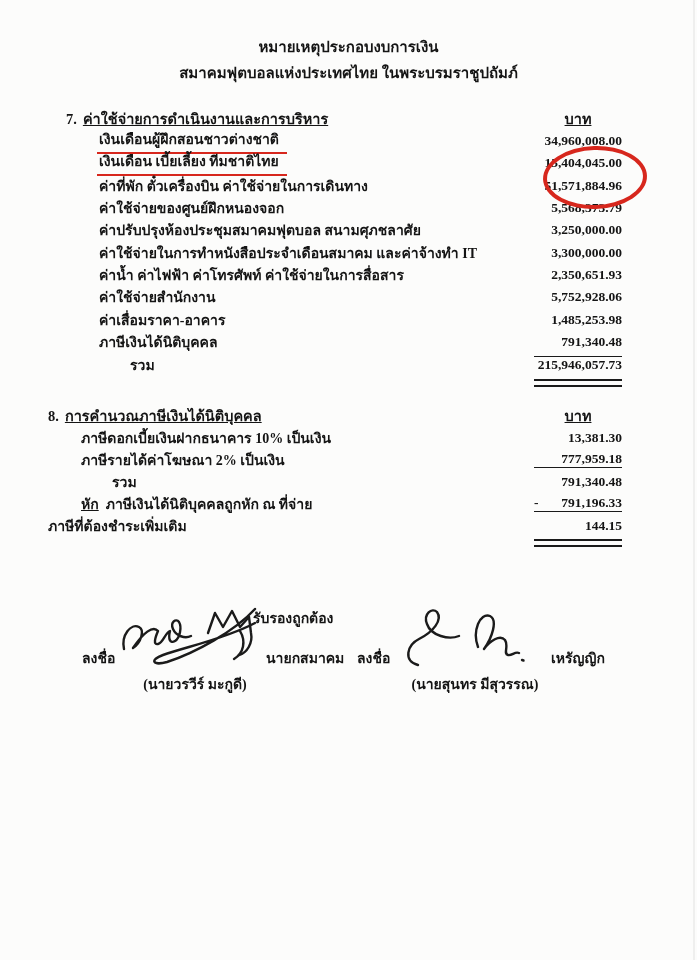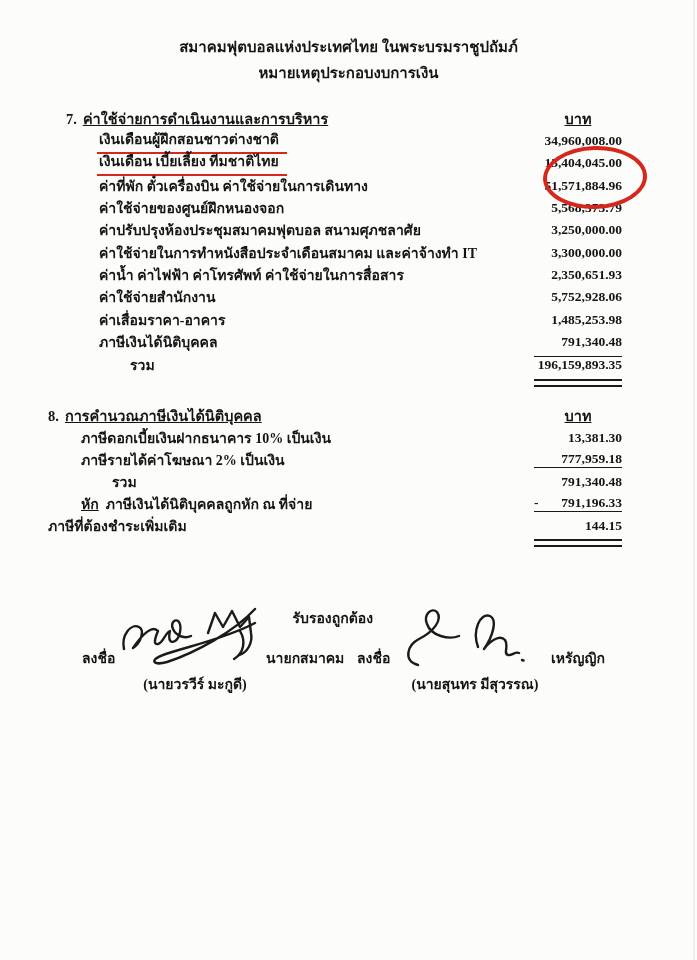--- a/index.html
+++ b/index.html
@@ -30,40 +30,40 @@
   .botline{border-bottom:1.5px solid #1a1a1a;}
   .total-row{height:24px;}
   .dblrule{width:88px;margin-left:auto;height:4px;border-top:2px solid #1a1a1a;border-bottom:2px solid #1a1a1a;margin-top:2px;}
   .red-ellipse{
     position:absolute;left:543px;top:146px;width:96px;height:55px;
     border:4px solid var(--red);border-radius:50%;transform:rotate(-2deg);
     background:transparent;
   }
   .sig-area{position:relative;height:200px;margin-top:40px;font-size:14px;}
   .abs{position:absolute;white-space:nowrap;}
-  .certify{left:253px;top:20px;width:120px;text-align:right;}
+  .certify{left:253px;top:20px;width:120px;text-align:left;}
   .sign-left{left:82px;top:60px;}
   .president{left:266px;top:60px;}
   .sign-right{left:357px;top:60px;}
   .treasurer{left:551px;top:60px;}
   .name-left{left:120px;top:86px;width:150px;text-align:center;}
   .name-right{left:395px;top:86px;width:160px;text-align:center;}
   .sig-svg{position:absolute;}
   .sig1{left:112px;top:4px;}
   .sig2{left:398px;top:16px;}
   svg path{fill:none;stroke:#1b1b1b;stroke-width:2.4;stroke-linecap:round;stroke-linejoin:round;}
 </style>
 </head>
 <body>
 
 <div class="page">
 
   <div class="header">
+    <div>หมายเหตุประกอบงบการเงิน</div>
     <div>สมาคมฟุตบอลแห่งประเทศไทย ในพระบรมราชูปถัมภ์</div>
-    <div>หมายเหตุประกอบงบการเงิน</div>
   </div>
 
   <div class="sec sec7">
     <div class="sec-head">
       <div>
         <span class="sec-no">7.</span><span class="u">ค่าใช้จ่ายการดำเนินงานและการบริหาร</span>
       </div>
       <div class="baht u">บาท</div>
     </div>
 
@@ -102,21 +102,21 @@
     <div class="row">
       <div class="lbl">ค่าเสื่อมราคา-อาคาร</div>
       <div class="val">1,485,253.98</div>
     </div>
     <div class="row">
       <div class="lbl">ภาษีเงินได้นิติบุคคล</div>
       <div class="val">791,340.48</div>
     </div>
     <div class="row total-row">
       <div class="lbl lbl-total">รวม</div>
-      <div class="val topline">196,159,893.35</div>
+      <div class="val topline">215,946,057.73</div>
     </div>
     <div class="dblrule"></div>
   </div>
 
   <div class="sec sec8">
     <div class="sec-head">
       <div>
         <span class="sec-no">8.</span><span class="u">การคำนวณภาษีเงินได้นิติบุคคล</span>
       </div>
       <div class="baht u">บาท</div>

